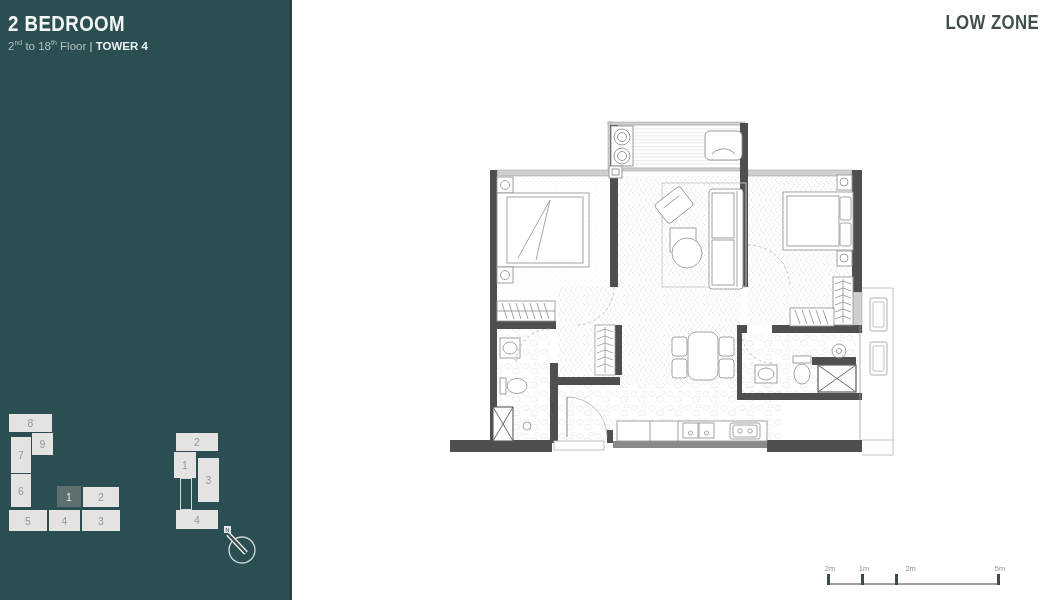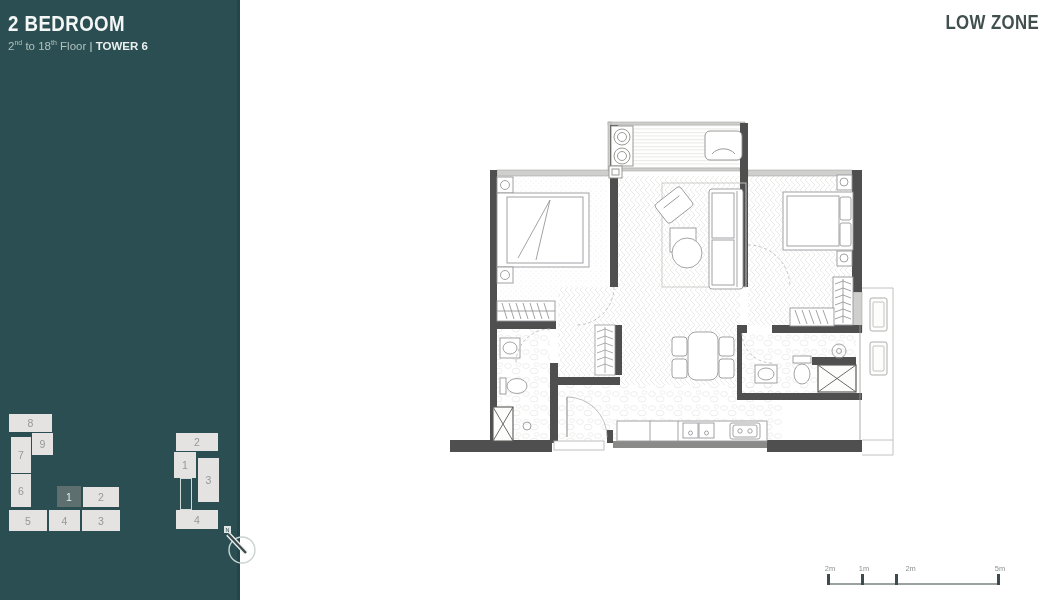--- a/index.html
+++ b/index.html
@@ -1,20 +1,20 @@
 <!DOCTYPE html>
 <html><head>
 <meta charset="utf-8">
 <style>
   * { margin:0; padding:0; box-sizing:border-box; }
   html,body { width:1049px; height:600px; font-family:"Liberation Sans", sans-serif; }
   body { position:relative; background:#ffffff; overflow:hidden; }
 
   
-  .sidebar { position:absolute; left:0; top:0; width:240px; height:600px;
+  .sidebar { position:absolute; left:0; top:0; width:292px; height:600px;
              background:#2a4e51; border-right:3px solid #24464a; }
   .title { position:absolute; left:8px; top:11px; color:#f4f7f6; font-size:22px; font-weight:bold;
            letter-spacing:.5px; transform:scaleX(.85); transform-origin:left top; white-space:nowrap; }
   .subtitle { position:absolute; left:8px; top:39px; color:#b2c0be; font-size:11.5px; white-space:nowrap; }
   .subtitle sup { font-size:7px; }
   .subtitle .tower { color:#eaf0ef; font-weight:bold; }
   .subtitle .sep { color:#cfd9d8; }
   .areas { position:absolute; left:8px; top:86px; color:#dfe6e5; font-size:11.5px; line-height:14px; }
 
   .keyplan { position:absolute; }
@@ -44,21 +44,21 @@
 
 <div class="sidebar">
   <div class="title">2 BEDROOM</div>
 
   <div class="subtitle">
     <span>2</span><sup>nd</sup>
     <span>to</span>
     <span>18</span><sup>th</sup>
     <span>Floor</span>
     <span class="sep">|</span>
-    <span class="tower">TOWER 6</span>
+    <span class="tower">TOWER 4</span>
   </div>
 
 
   <div class="keyplan" style="left:8px; top:404px; width:125px; height:132px;">
     <div class="kp-unit" style="left:1px;  top:10px;  width:43px; height:18px;">8</div>
     <div class="kp-unit" style="left:24px; top:29px;  width:21px; height:22px;">9</div>
     <div class="kp-unit" style="left:3px;  top:33px;  width:20px; height:36px;">7</div>
     <div class="kp-unit" style="left:3px;  top:70px;  width:20px; height:33px;">6</div>
     <div class="kp-unit hl" style="left:49px; top:82px; width:24px; height:21px;">1</div>
     <div class="kp-unit" style="left:75px; top:83px;  width:36px; height:20px;">2</div>

